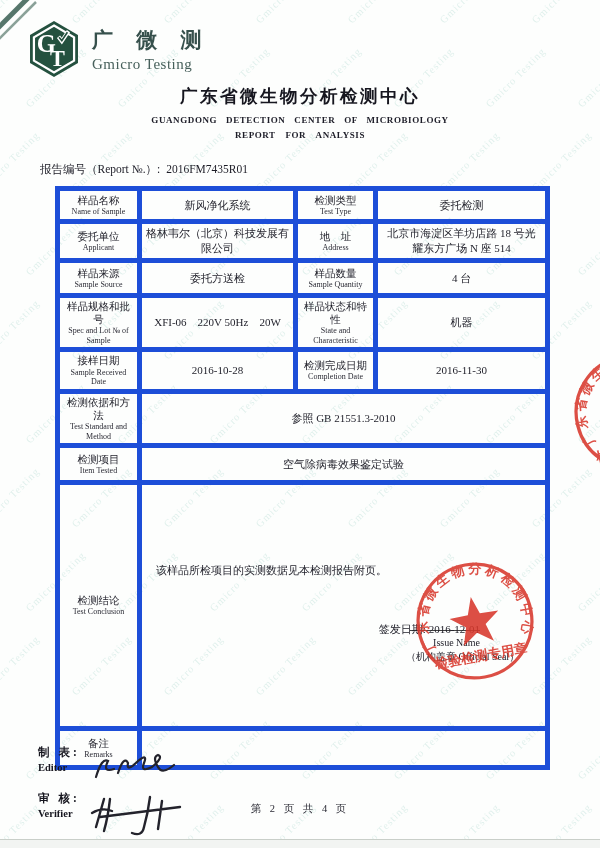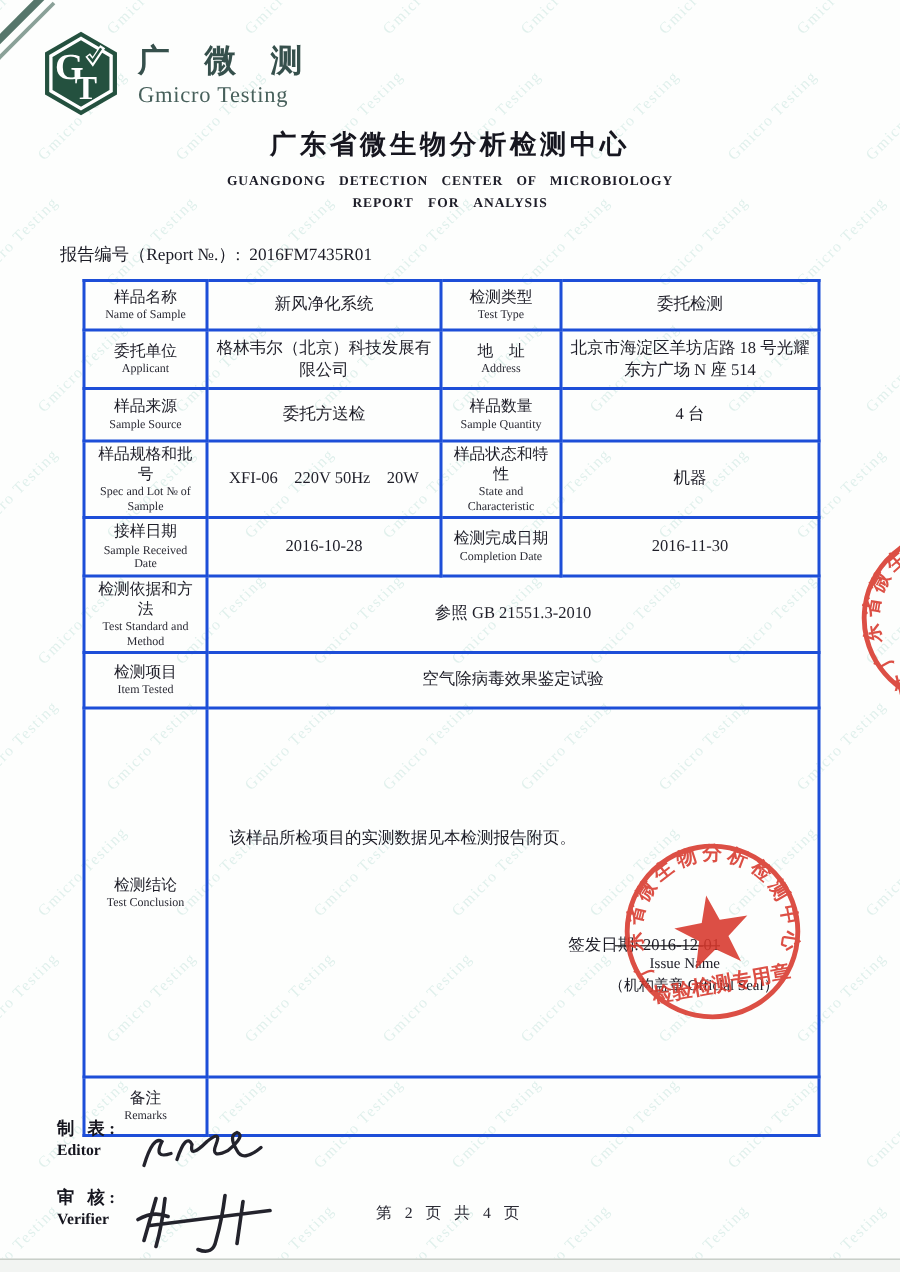--- a/index.html
+++ b/index.html
@@ -47,21 +47,21 @@
   #report-title-en { font-size: 9px; font-weight: bold; word-spacing: 7px; letter-spacing: 0.6px; margin-top: 5px; color: #1d1d28; }
   
   #report-no-line { position: absolute; left: 40px; top: 162px; font-size: 11.5px; z-index: 2; color: #1c1c26; }
   #report-no-line .val { margin-left: 6px; }
   
   #main-table {
     position: absolute; left: 55px; top: 186px; width: 490px; z-index: 2;
     border-collapse: collapse; table-layout: fixed;
   }
   #main-table td {
-    border: 2px solid #1d4ed8;
+    border: 5px solid #1d4ed8;
     text-align: center; vertical-align: middle;
     padding: 2px 4px;
     color: #1e1e28;
   }
   #main-table { border: 1.5px solid #33333a; }
   .lbl-cn { font-size: 10.5px; line-height: 1.25; }
   .lbl-en { font-size: 8px; line-height: 1.2; color: #2a2a34; }
   .cell-val { font-size: 11px; line-height: 1.35; }
   #conclusion-cell { position: relative; }
   #conclusion-text {

